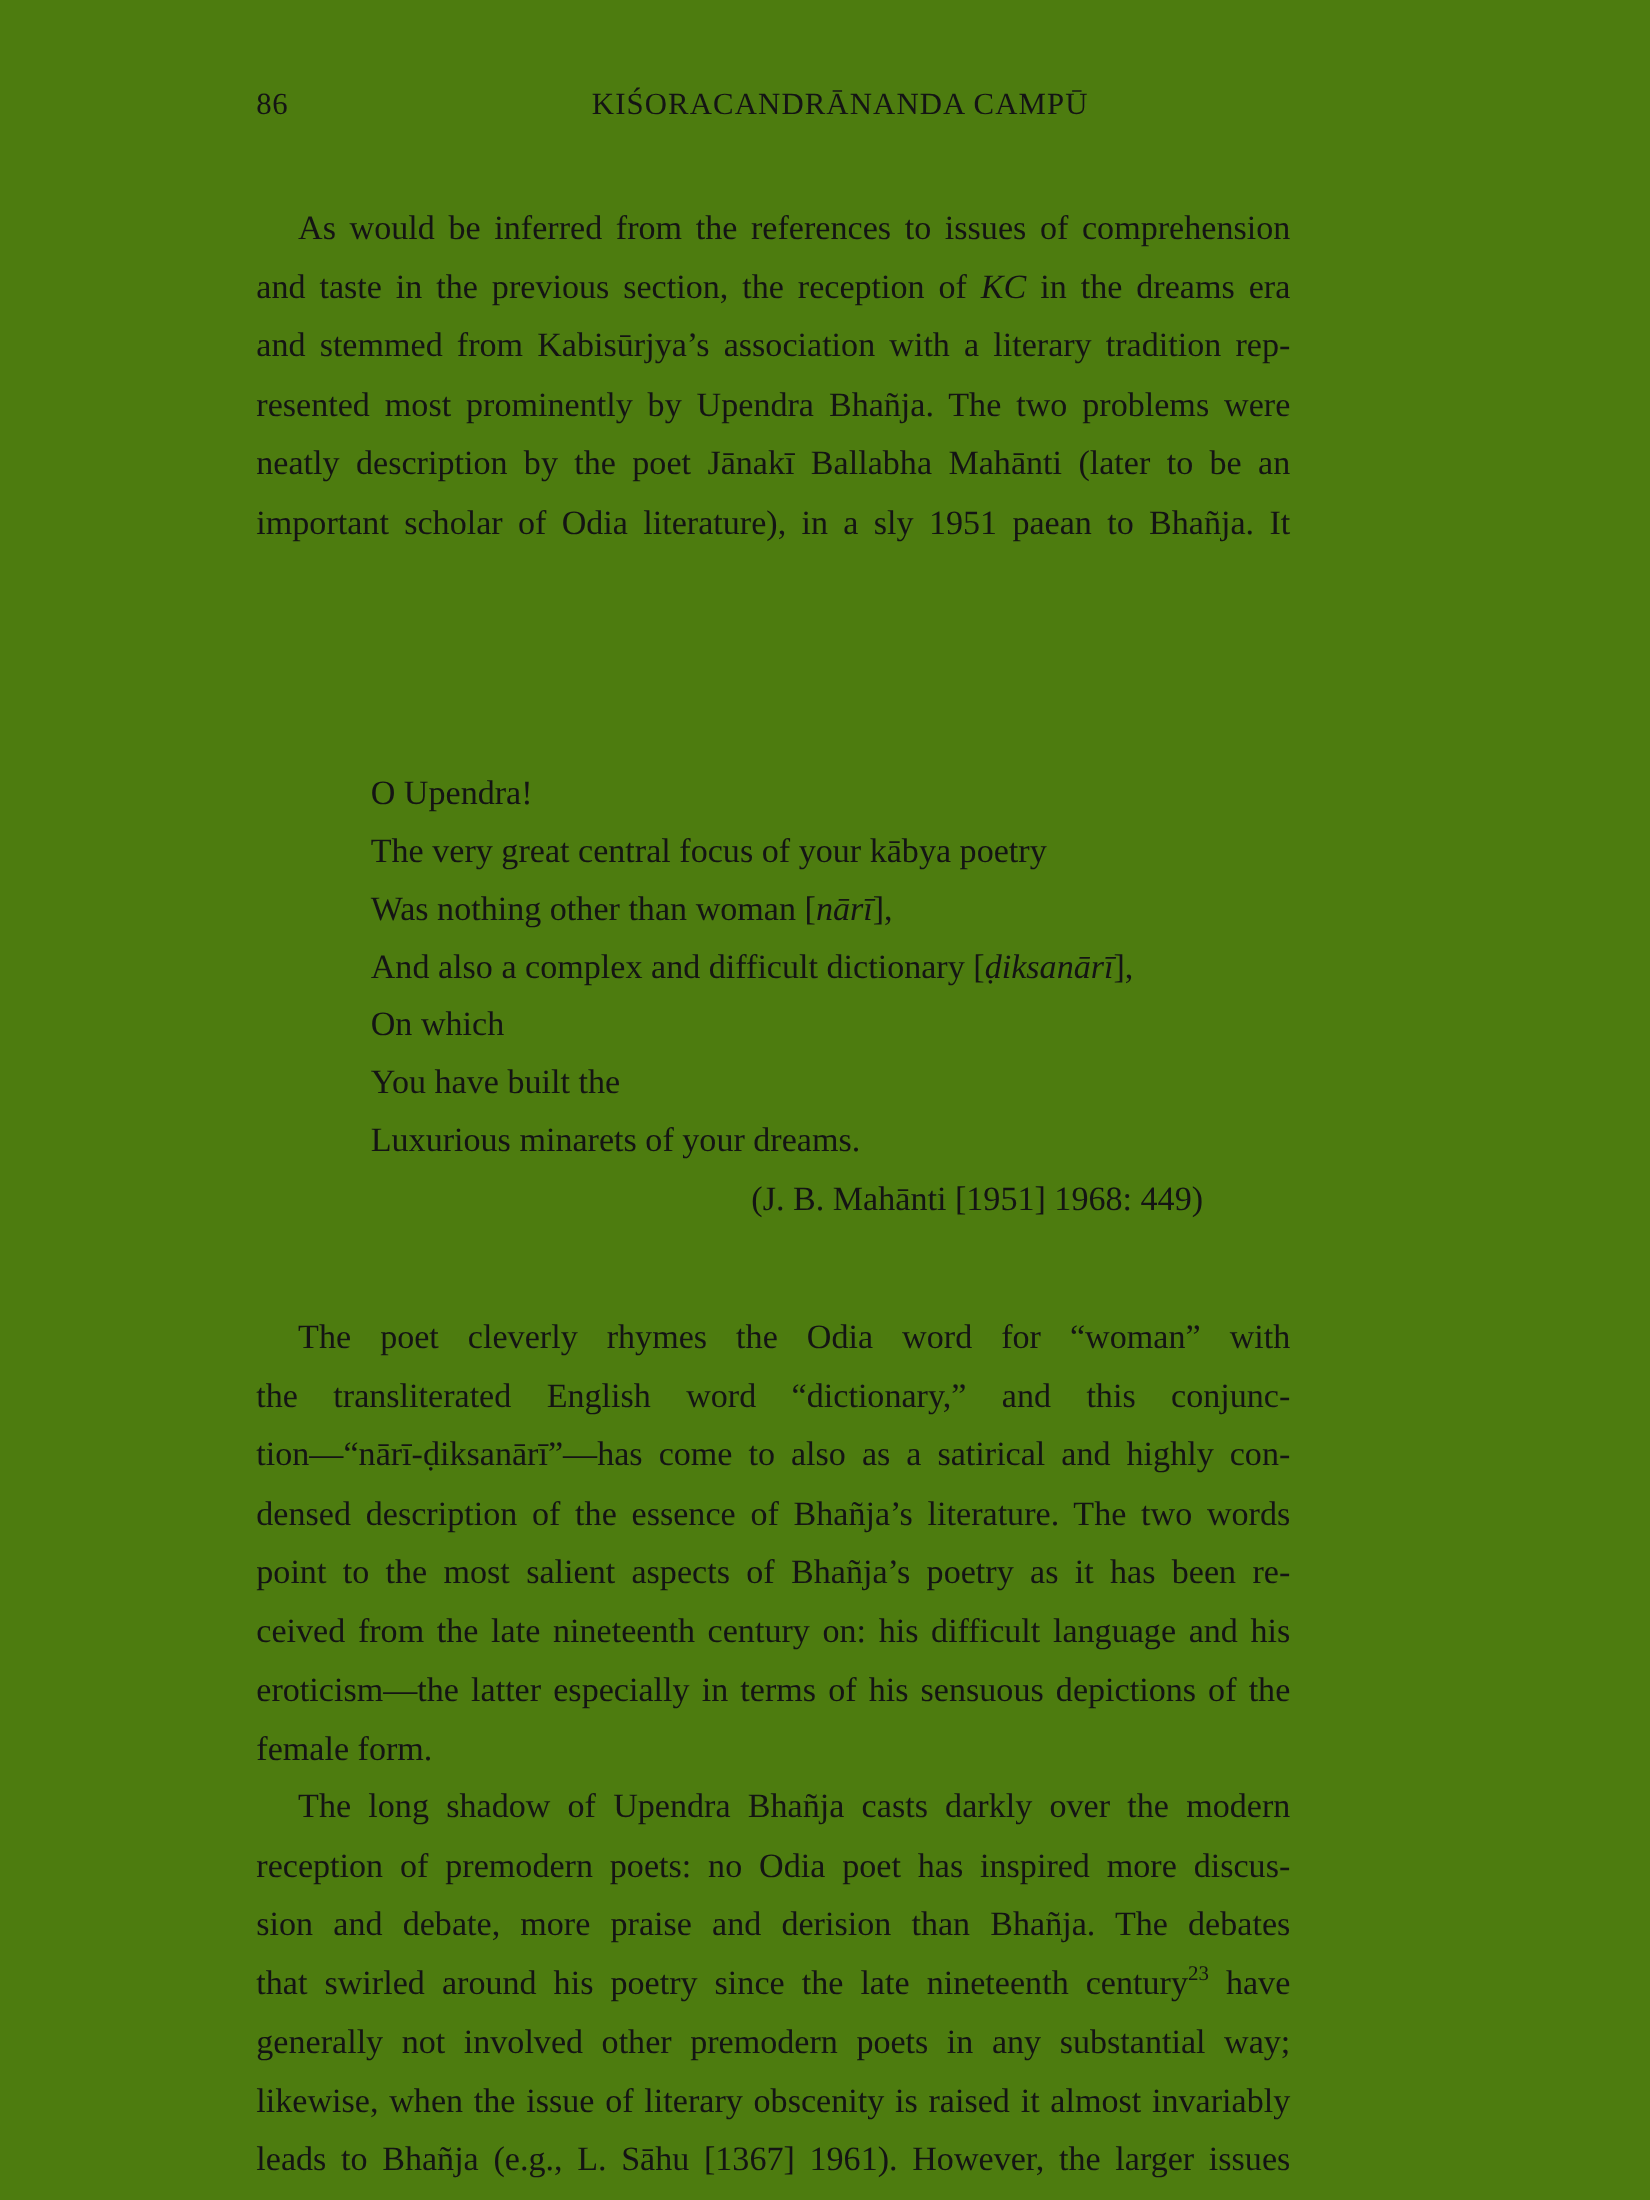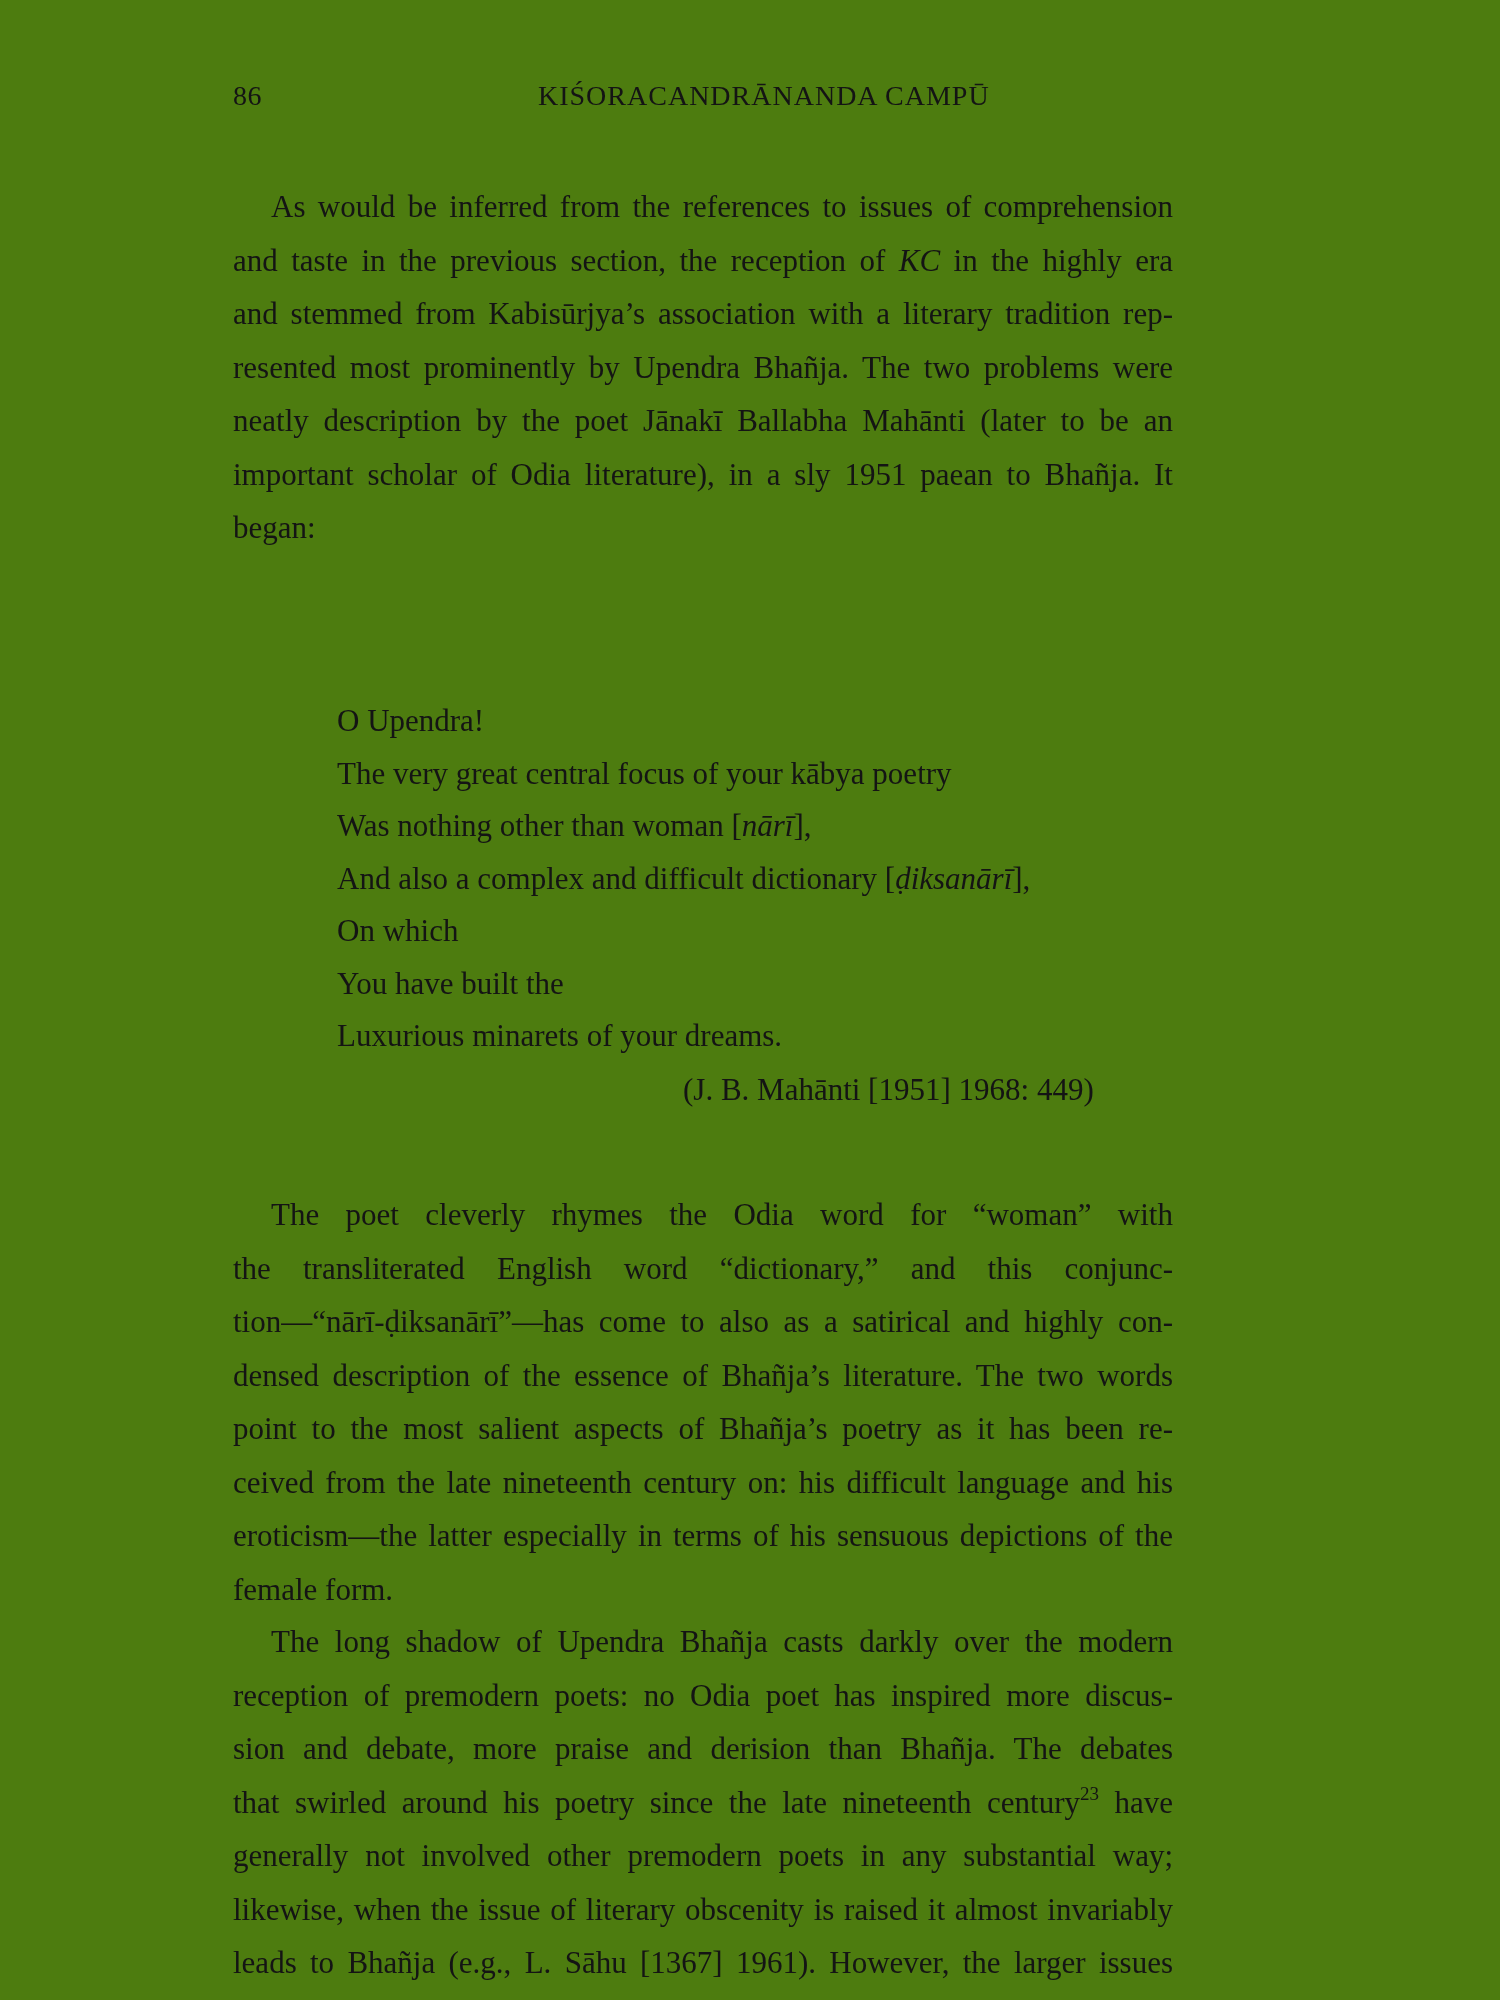--- a/index.html
+++ b/index.html
@@ -97,26 +97,25 @@
 
 <div class="page">
 
   <header class="running-head">
     <span class="folio">86</span>
     <span class="title">KIŚORACANDRĀNANDA CAMPŪ</span>
   </header>
 
   <div class="body-text para-1">
     <span class="line first">As would be inferred from the references to issues of comprehension</span>
-    <span class="line"><span>and taste in the previous section, the reception of </span><em>KC</em><span> in the highly era</span></span>
+    <span class="line"><span>and taste in the previous section, the reception of </span><em>KC</em><span> in the dreams era</span></span>
     <span class="line">and stemmed from Kabisūrjya’s association with a literary tradition rep-</span>
     <span class="line">resented most prominently by Upendra Bhañja. The two problems were</span>
     <span class="line">neatly description by the poet Jānakī Ballabha Mahānti (later to be an</span>
     <span class="line">important scholar of Odia literature), in a sly 1951 paean to Bhañja. It</span>
-    <span class="line last">began:</span>
   </div>
 
   <div class="poem">
     <span class="verse">O Upendra!</span>
     <span class="verse">The very great central focus of your kābya poetry</span>
     <span class="verse"><span>Was nothing other than woman [</span><em>nārī</em><span>],</span></span>
     <span class="verse"><span>And also a complex and difficult dictionary [</span><em>ḍiksanārī</em><span>],</span></span>
     <span class="verse">On which</span>
     <span class="verse">You have built the</span>
     <span class="verse">Luxurious minarets of your dreams.</span>

